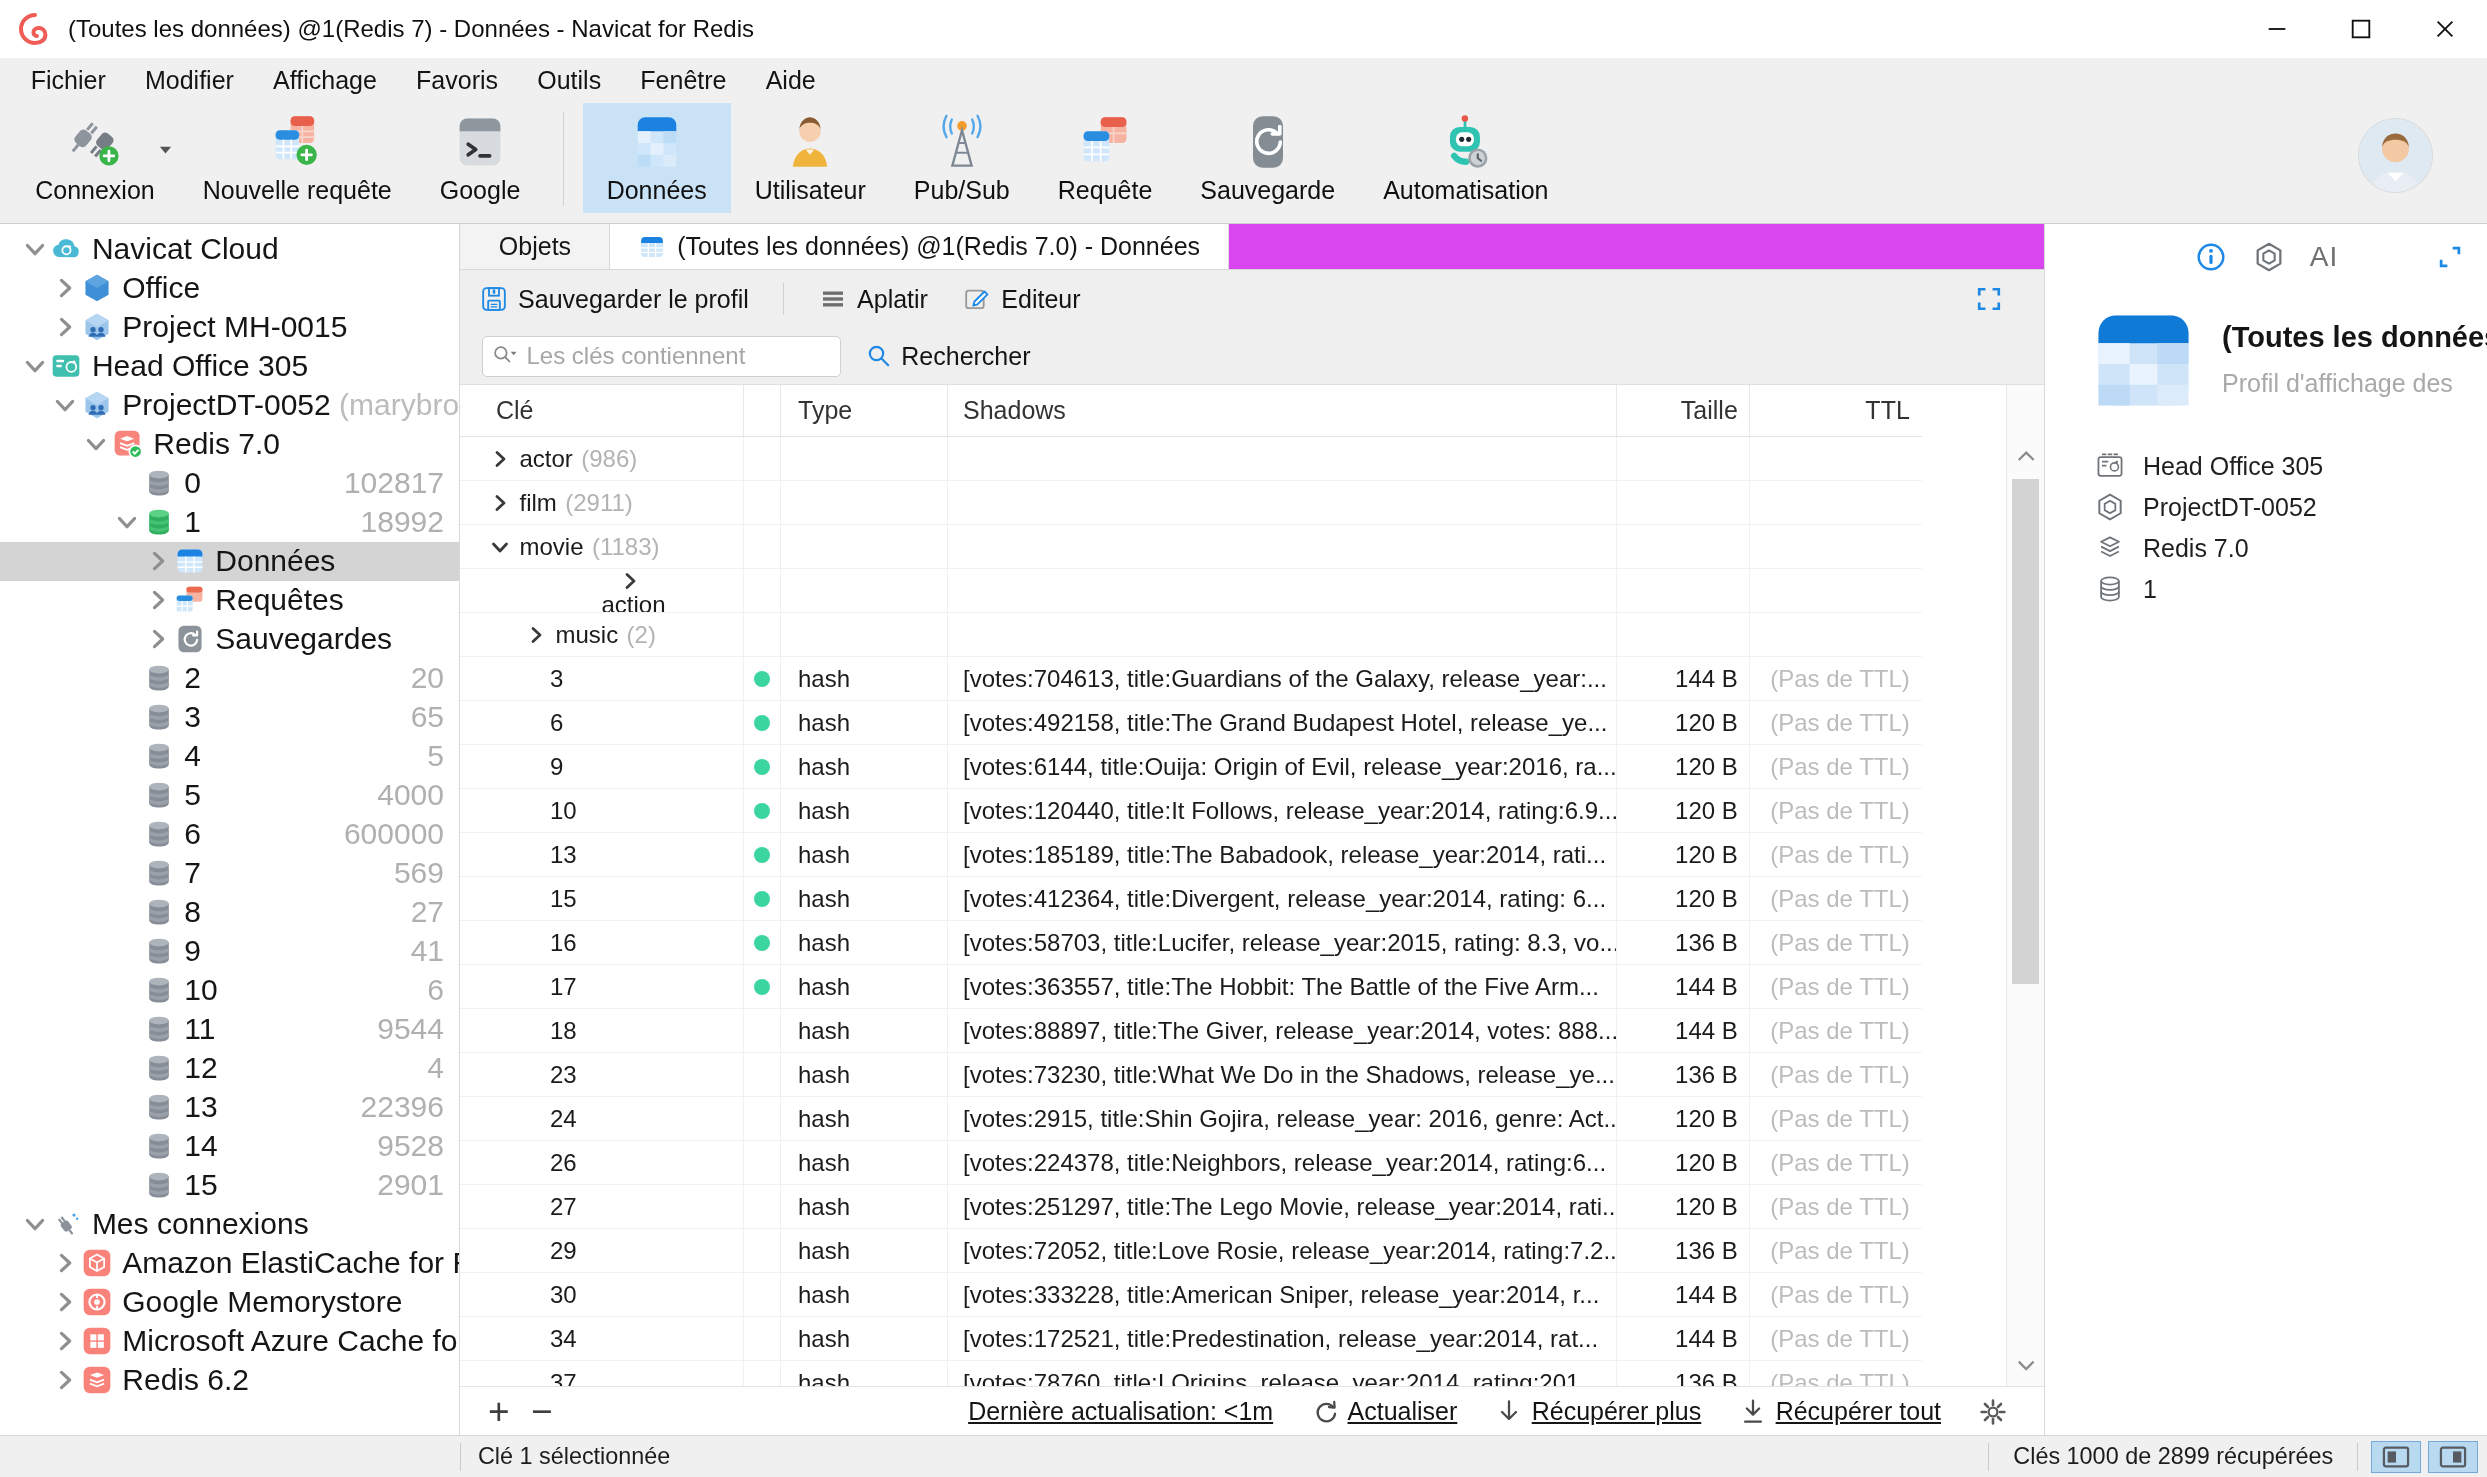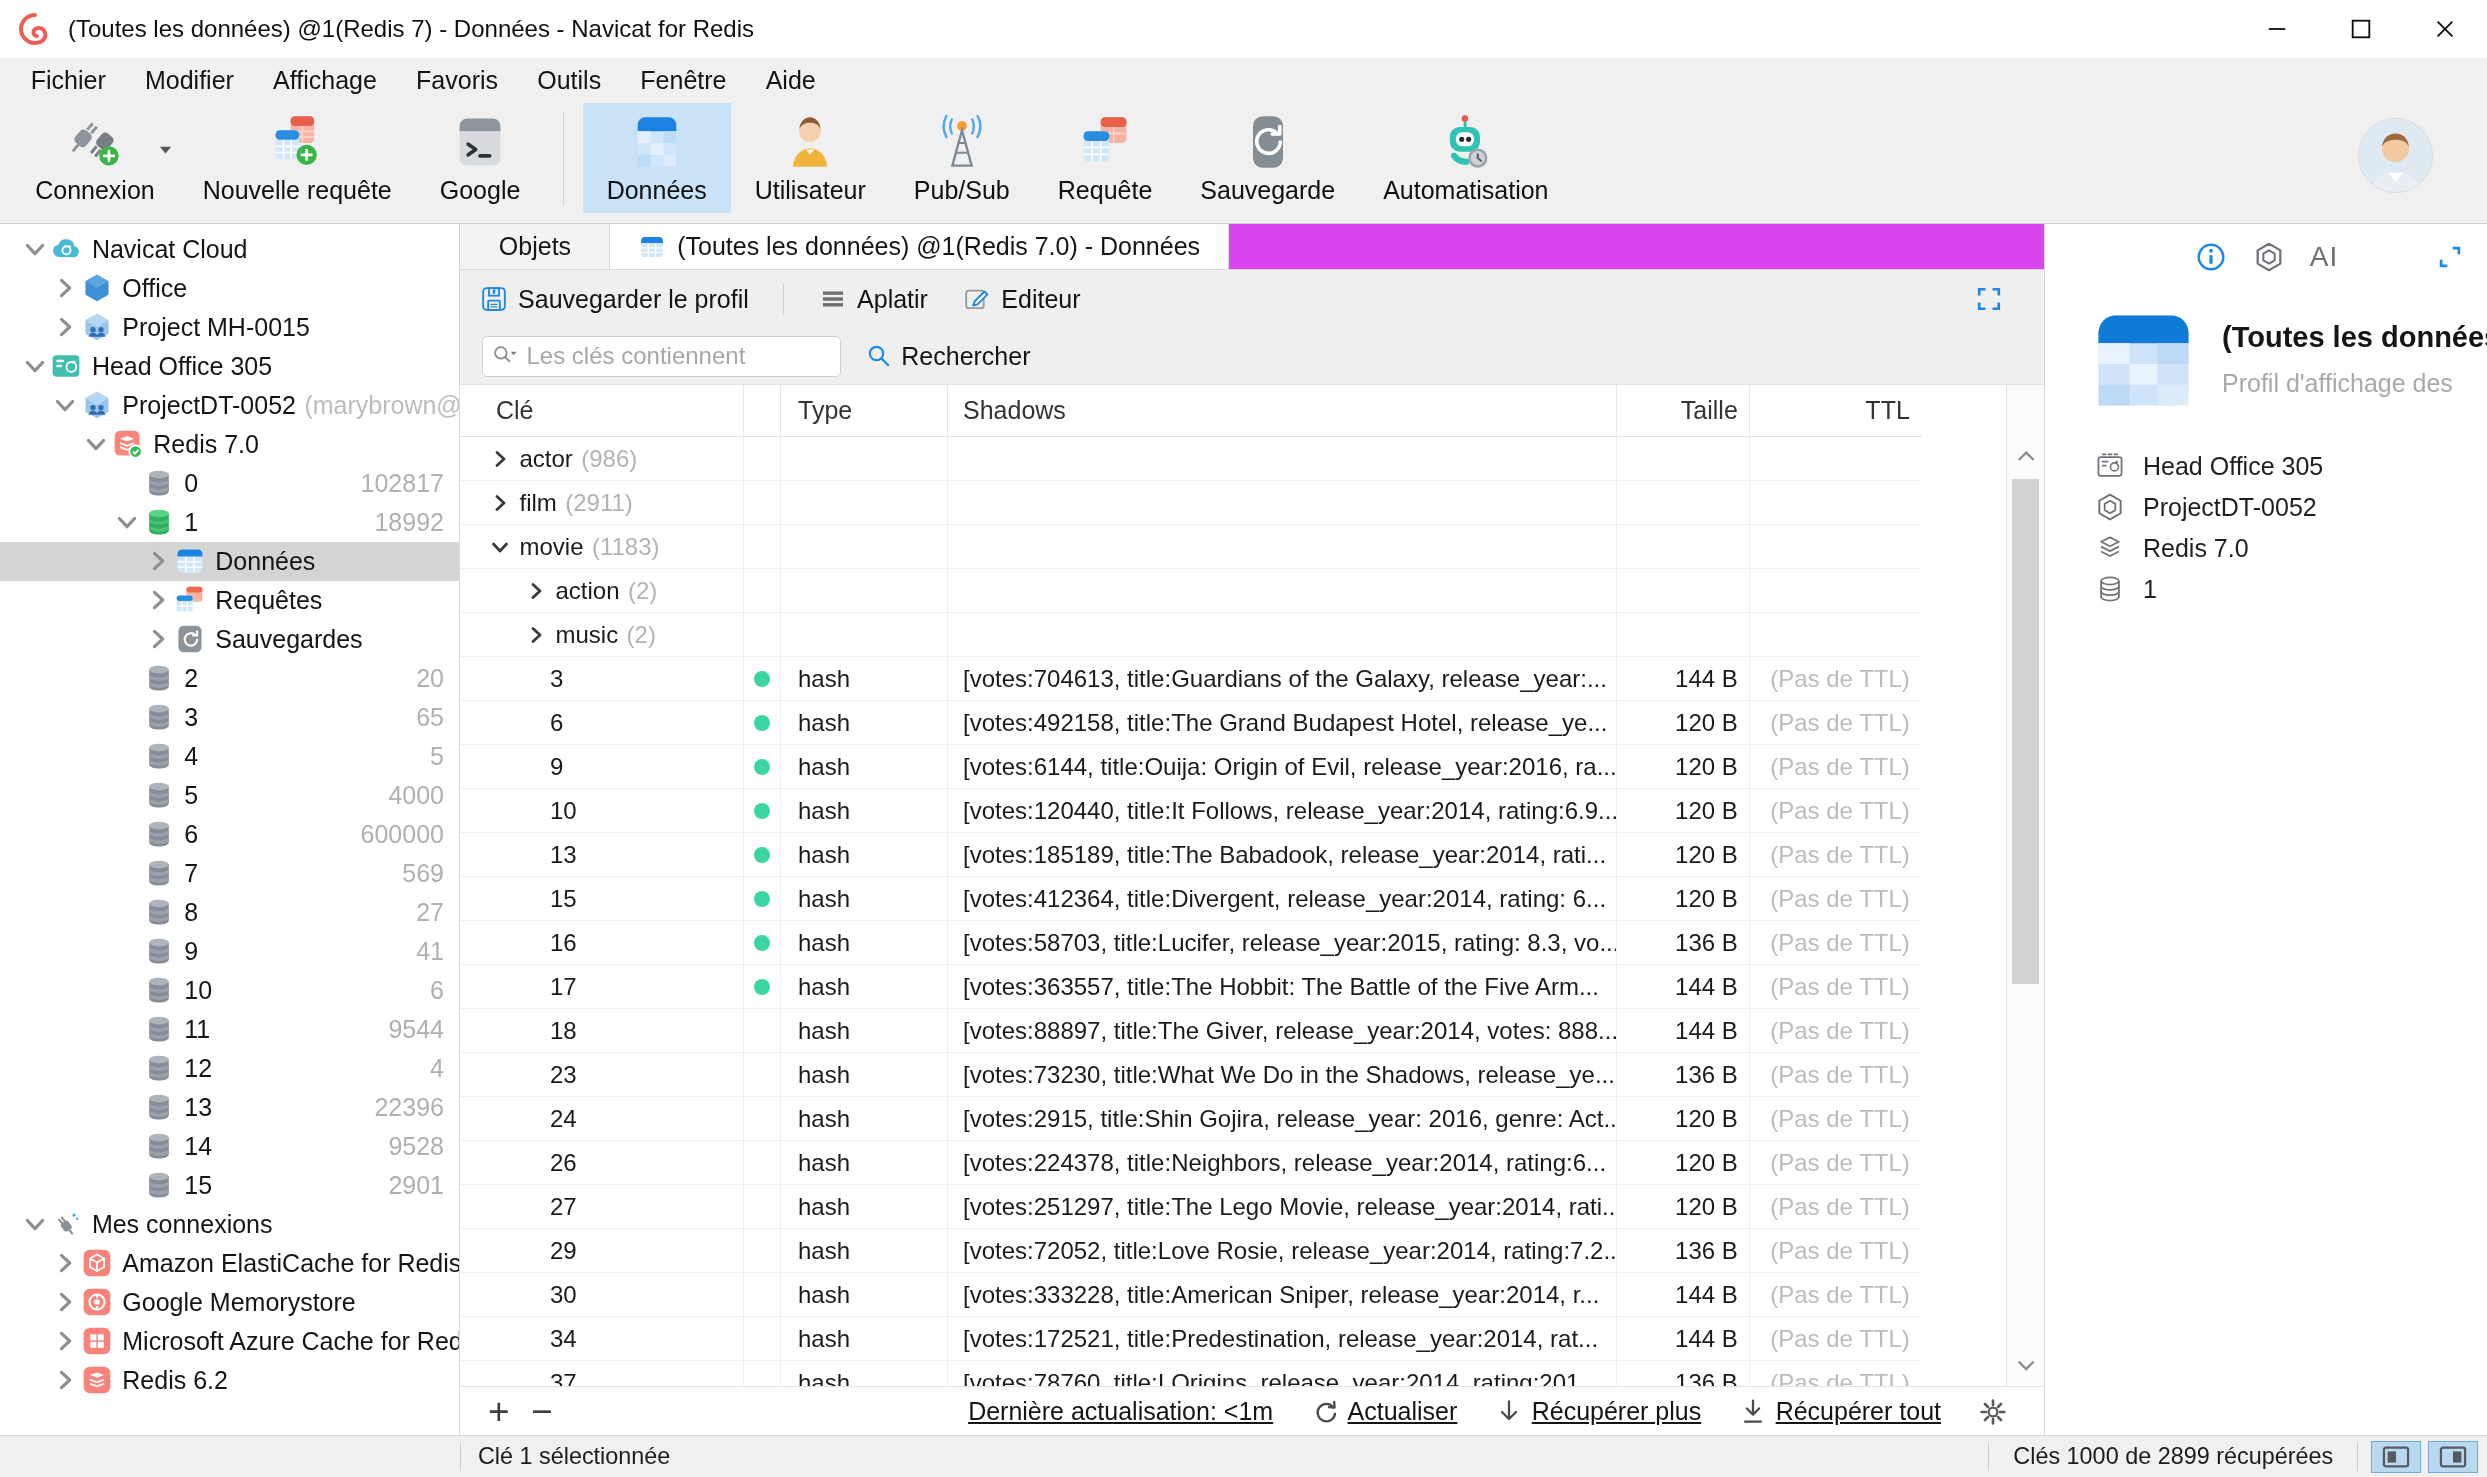--- a/index.html
+++ b/index.html
@@ -26,21 +26,21 @@
   .tlabel{font-size:25px;margin-top:3.7px;white-space:nowrap;color:#101010;}
   .tcaret{position:absolute;top:41px;right:5.6px;width:15px;height:11.2px;}
   .tbsep{width:0.9px;height:94px;background:#d2d2d2;margin:9.4px 18.7px 0;flex:none;}
   .avatar{position:absolute;right:54px;top:15px;width:73px;height:73px;border-radius:50%;overflow:hidden;border:0.9px solid #d8d8d8;background:#dfe9f2;}
 
   
   .main{position:absolute;top:223px;left:0;right:0;bottom:41px;display:flex;border-top:0.9px solid #cfcfcf;background:#fff;}
 
   
   .sidebar{width:460px;flex:none;border-right:0.9px solid #d9d9d9;background:#fff;overflow:hidden;padding-top:5.6px;box-sizing:border-box;}
-  .tree-row{height:39px;display:flex;align-items:center;font-size:25px;padding-right:15px;white-space:nowrap;overflow:hidden;}
+  .tree-row{height:39px;display:flex;align-items:center;font-size:30px;padding-right:15px;white-space:nowrap;overflow:hidden;}
   .tree-row.selected{background:#d4d4d4;}
   .chev{width:28px;height:24px;flex:none;display:flex;align-items:center;justify-content:center;}
   .ticon{width:32px;height:32px;flex:none;margin:0 9.4px 0 1.9px;}
   .tcount{margin-left:auto;color:#b0b0b0;}
   .tsuffix{color:#bcbcbc;margin-left:8.4px;}
 
   
   .center{flex:1;display:flex;flex-direction:column;background:#efefef;min-width:0;}
   .tabbar{height:45px;background:#d946ef;border-bottom:0.9px solid #d8d8d8;display:flex;flex:none;}
   .tab{display:flex;align-items:center;font-size:25px;border-right:0.9px solid #d8d8d8;box-sizing:border-box;}
@@ -892,21 +892,21 @@
                   <span>movie</span>
                   <span class="gcount">(1183)</span>
                 </div>
                 <div class="dotcell"></div>
                 <div class="c-type"></div>
                 <div class="c-val"></div>
                 <div class="c-size"></div>
                 <div class="c-ttl"></div>
               </div>
               <div class="trow">
-                <div style="padding-left: 64px;">
+                <div style="padding-left: 64px; flex-direction: column;">
                   <span class="g-chev">
                     <svg viewBox="0 0 24 24">
                       <path d="M9 5.5l7 6.5-7 6.5" fill="none" stroke="#3a3a3a" stroke-width="2.8" stroke-linecap="round" stroke-linejoin="round"></path>
                     </svg>
                   </span>
                   <span>action</span>
                   <span class="gcount">(2)</span>
                 </div>
                 <div class="dotcell"></div>
                 <div class="c-type"></div>

